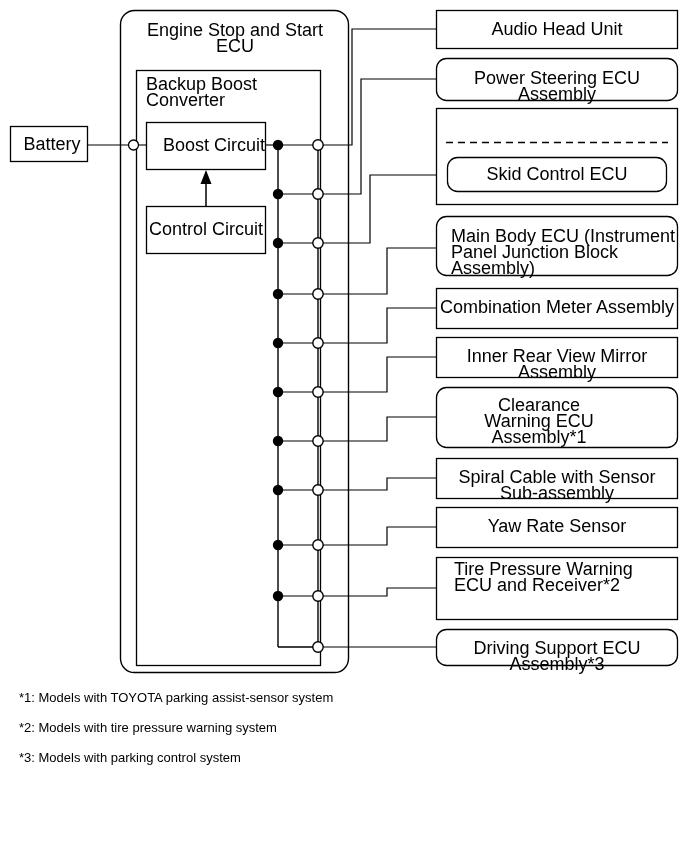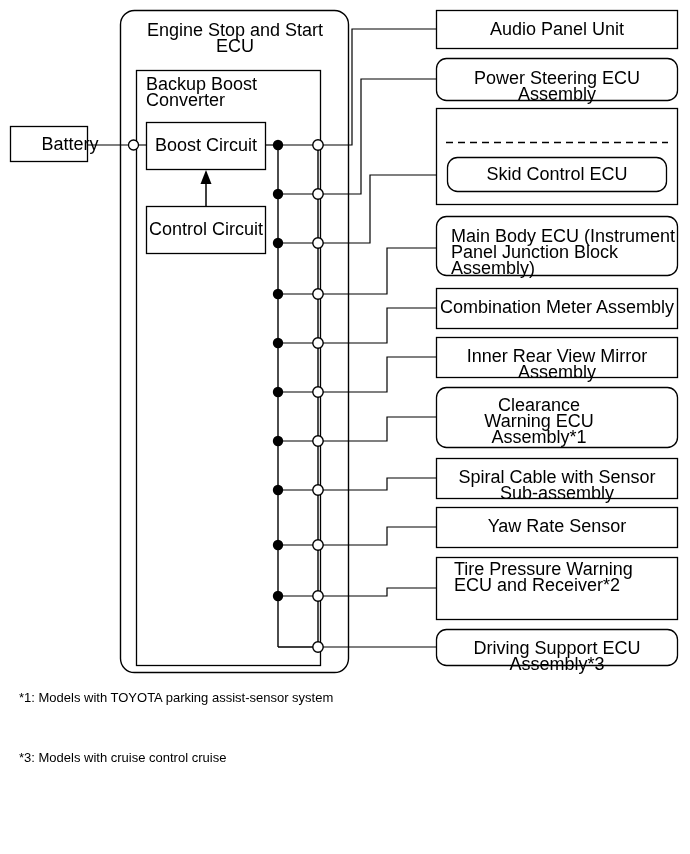--- a/index.html
+++ b/index.html
@@ -135,31 +135,31 @@
 
     <rect x="436.5" y="458.5" width="241" height="40" fill="#fff" stroke="#000" stroke-width="1.3"></rect>
 
     <rect x="436.5" y="507.5" width="241" height="40" fill="#fff" stroke="#000" stroke-width="1.3"></rect>
 
     <rect x="436.5" y="557.5" width="241" height="62" fill="#fff" stroke="#000" stroke-width="1.3"></rect>
 
     <rect x="436.5" y="629.5" width="241" height="36" rx="10" ry="10" fill="#fff" stroke="#000" stroke-width="1.3"></rect>
   </svg>
 
-  <div class="lbl ctr" style="left:28px;top:136px;width:84px;text-align:center;">Battery</div>
+  <div class="lbl ctr" style="left:10px;top:136px;width:84px;text-align:center;">Battery</div>
 
   <div class="lbl ctr" style="left:130px;top:22px;width:210px;">Engine Stop and Start ECU</div>
 
   <div class="lbl lft" style="left:146px;top:76px;width:180px;">Backup Boost Converter</div>
 
-  <div class="lbl ctr" style="left:146px;top:137px;width:120px;">Boost Circuit</div>
+  <div class="lbl ctr" style="left:146px;top:137px;width:120px;padding-left:8px;">Boost Circuit</div>
 
   <div class="lbl ctr" style="left:146px;top:221px;width:120px;">Control Circuit</div>
 
-  <div class="lbl ctr" style="left:437px;top:21px;width:240px;">Audio Panel Unit</div>
+  <div class="lbl ctr" style="left:437px;top:21px;width:240px;">Audio Head Unit</div>
 
   <div class="lbl ctr" style="left:437px;top:70px;width:240px;">Power Steering ECU Assembly</div>
 
 
   <div class="lbl ctr" style="left:448px;top:166px;width:218px;">Skid Control ECU</div>
 
   <div class="lbl lft" style="left:451px;top:228px;width:230px;">Main Body ECU (Instrument Panel Junction Block Assembly)</div>
 
   <div class="lbl ctr" style="left:437px;top:299px;width:240px;">Combination Meter Assembly</div>
 
@@ -169,15 +169,16 @@
 
   <div class="lbl ctr" style="left:437px;top:469px;width:240px;">Spiral Cable with Sensor Sub-assembly</div>
 
   <div class="lbl ctr" style="left:437px;top:518px;width:240px;">Yaw Rate Sensor</div>
 
   <div class="lbl lft" style="left:454px;top:561px;width:200px;">Tire Pressure Warning ECU and Receiver*2</div>
 
   <div class="lbl ctr" style="left:437px;top:640px;width:240px;">Driving Support ECU Assembly*3</div>
 
   <div class="note" style="left:19px;top:690px;">*1: Models with TOYOTA parking assist-sensor system</div>
-  <div class="note" style="left:19px;top:750px;">*3: Models with cruise control cruise</div>
+  <div class="note" style="left:19px;top:720px;">*2: Models with tire pressure warning system</div>
+  <div class="note" style="left:19px;top:750px;">*3: Models with parking control system</div>
 
 </div>
 
 </body></html>

